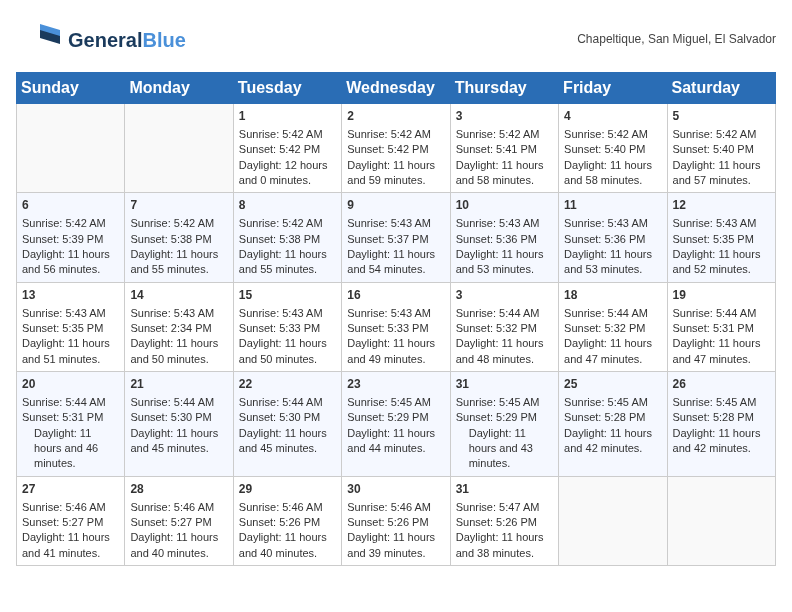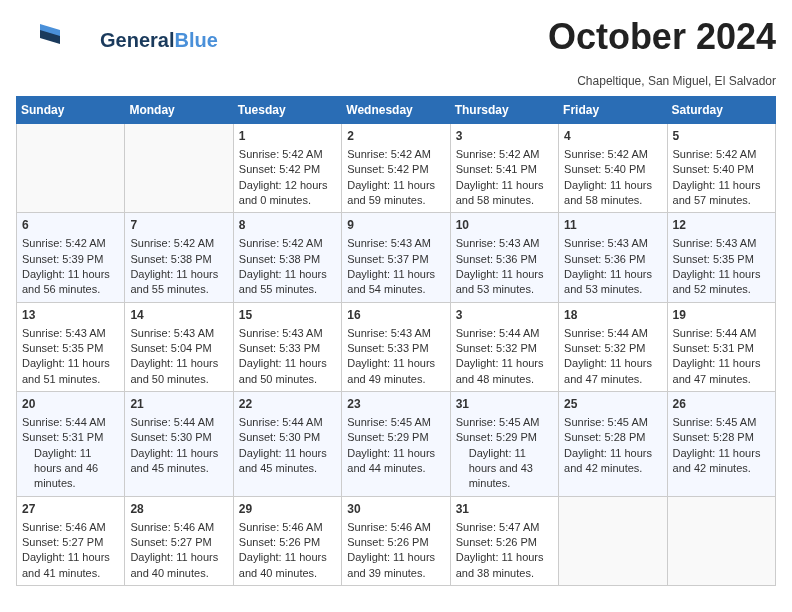--- a/index.html
+++ b/index.html
@@ -37,21 +37,21 @@
     .calendar {
       width: 100%;
       border-collapse: collapse;
       font-size: 11px;
     }
     .calendar th {
       background: #2a6db5;
       color: #fff;
       padding: 6px 4px;
       text-align: left;
-      font-size: 12px;
+      font-size: 16px;
       border: 1px solid #2a6db5;
     }
     .calendar td {
       vertical-align: top;
       border: 1px solid #ccc;
       padding: 4px 5px;
       width: calc(100% / 7);
       min-height: 80px;
       height: 80px;
       background: #fff;
@@ -86,26 +86,25 @@
 
 <div class="header">
   <div class="logo-container">
     <svg class="logo-svg" width="48" height="48" viewBox="0 0 48 48">
 
       <polygon points="24,8 44,14 44,22 24,16" fill="#4a90d9"></polygon>
       <polygon points="24,14 44,20 44,28 24,22" fill="#1a3a5c"></polygon>
     </svg>
     <div class="logo">
       <div style="font-size:20px;font-weight:bold;line-height:1.1;">
-        <span style="color:#1a3a5c;margin-left:32px;">General</span><span style="color:#4a90d9;">Blue</span>
+        <span style="color:#1a3a5c;">General</span><span style="color:#4a90d9;">Blue</span>
       </div>
     </div>
   </div>
   <div class="title-block">
-    <div class="month-year">October 2024</div>
     <div class="location">Chapeltique, San Miguel, El Salvador</div>
   </div>
 </div>
 
 <table class="calendar">
   <thead>
     <tr>
     <th>Sunday</th>
         <th>Monday</th>
         <th>Tuesday</th>
@@ -197,21 +196,21 @@
       <tr>
         <td>
           <span class="day-num">13</span>
           <span style="display: block;">Sunrise: 5:43 AM</span>
           <span style="display: block;">Sunset: 5:35 PM</span>
           <span style="display: block;">Daylight: 11 hours and 51 minutes.</span>
         </td>
         <td>
           <span class="day-num">14</span>
           <span style="display: block;">Sunrise: 5:43 AM</span>
-          <span style="display: block;">Sunset: 5:04 PM</span>
+          <span style="display: block;">Sunset: 2:34 PM</span>
           <span style="display: block;">Daylight: 11 hours and 50 minutes.</span>
         </td>
         <td>
           <span class="day-num">15</span>
           <span style="display: block;">Sunrise: 5:43 AM</span>
           <span style="display: block;">Sunset: 5:33 PM</span>
           <span style="display: block;">Daylight: 11 hours and 50 minutes.</span>
         </td>
         <td>
           <span class="day-num">16</span>

